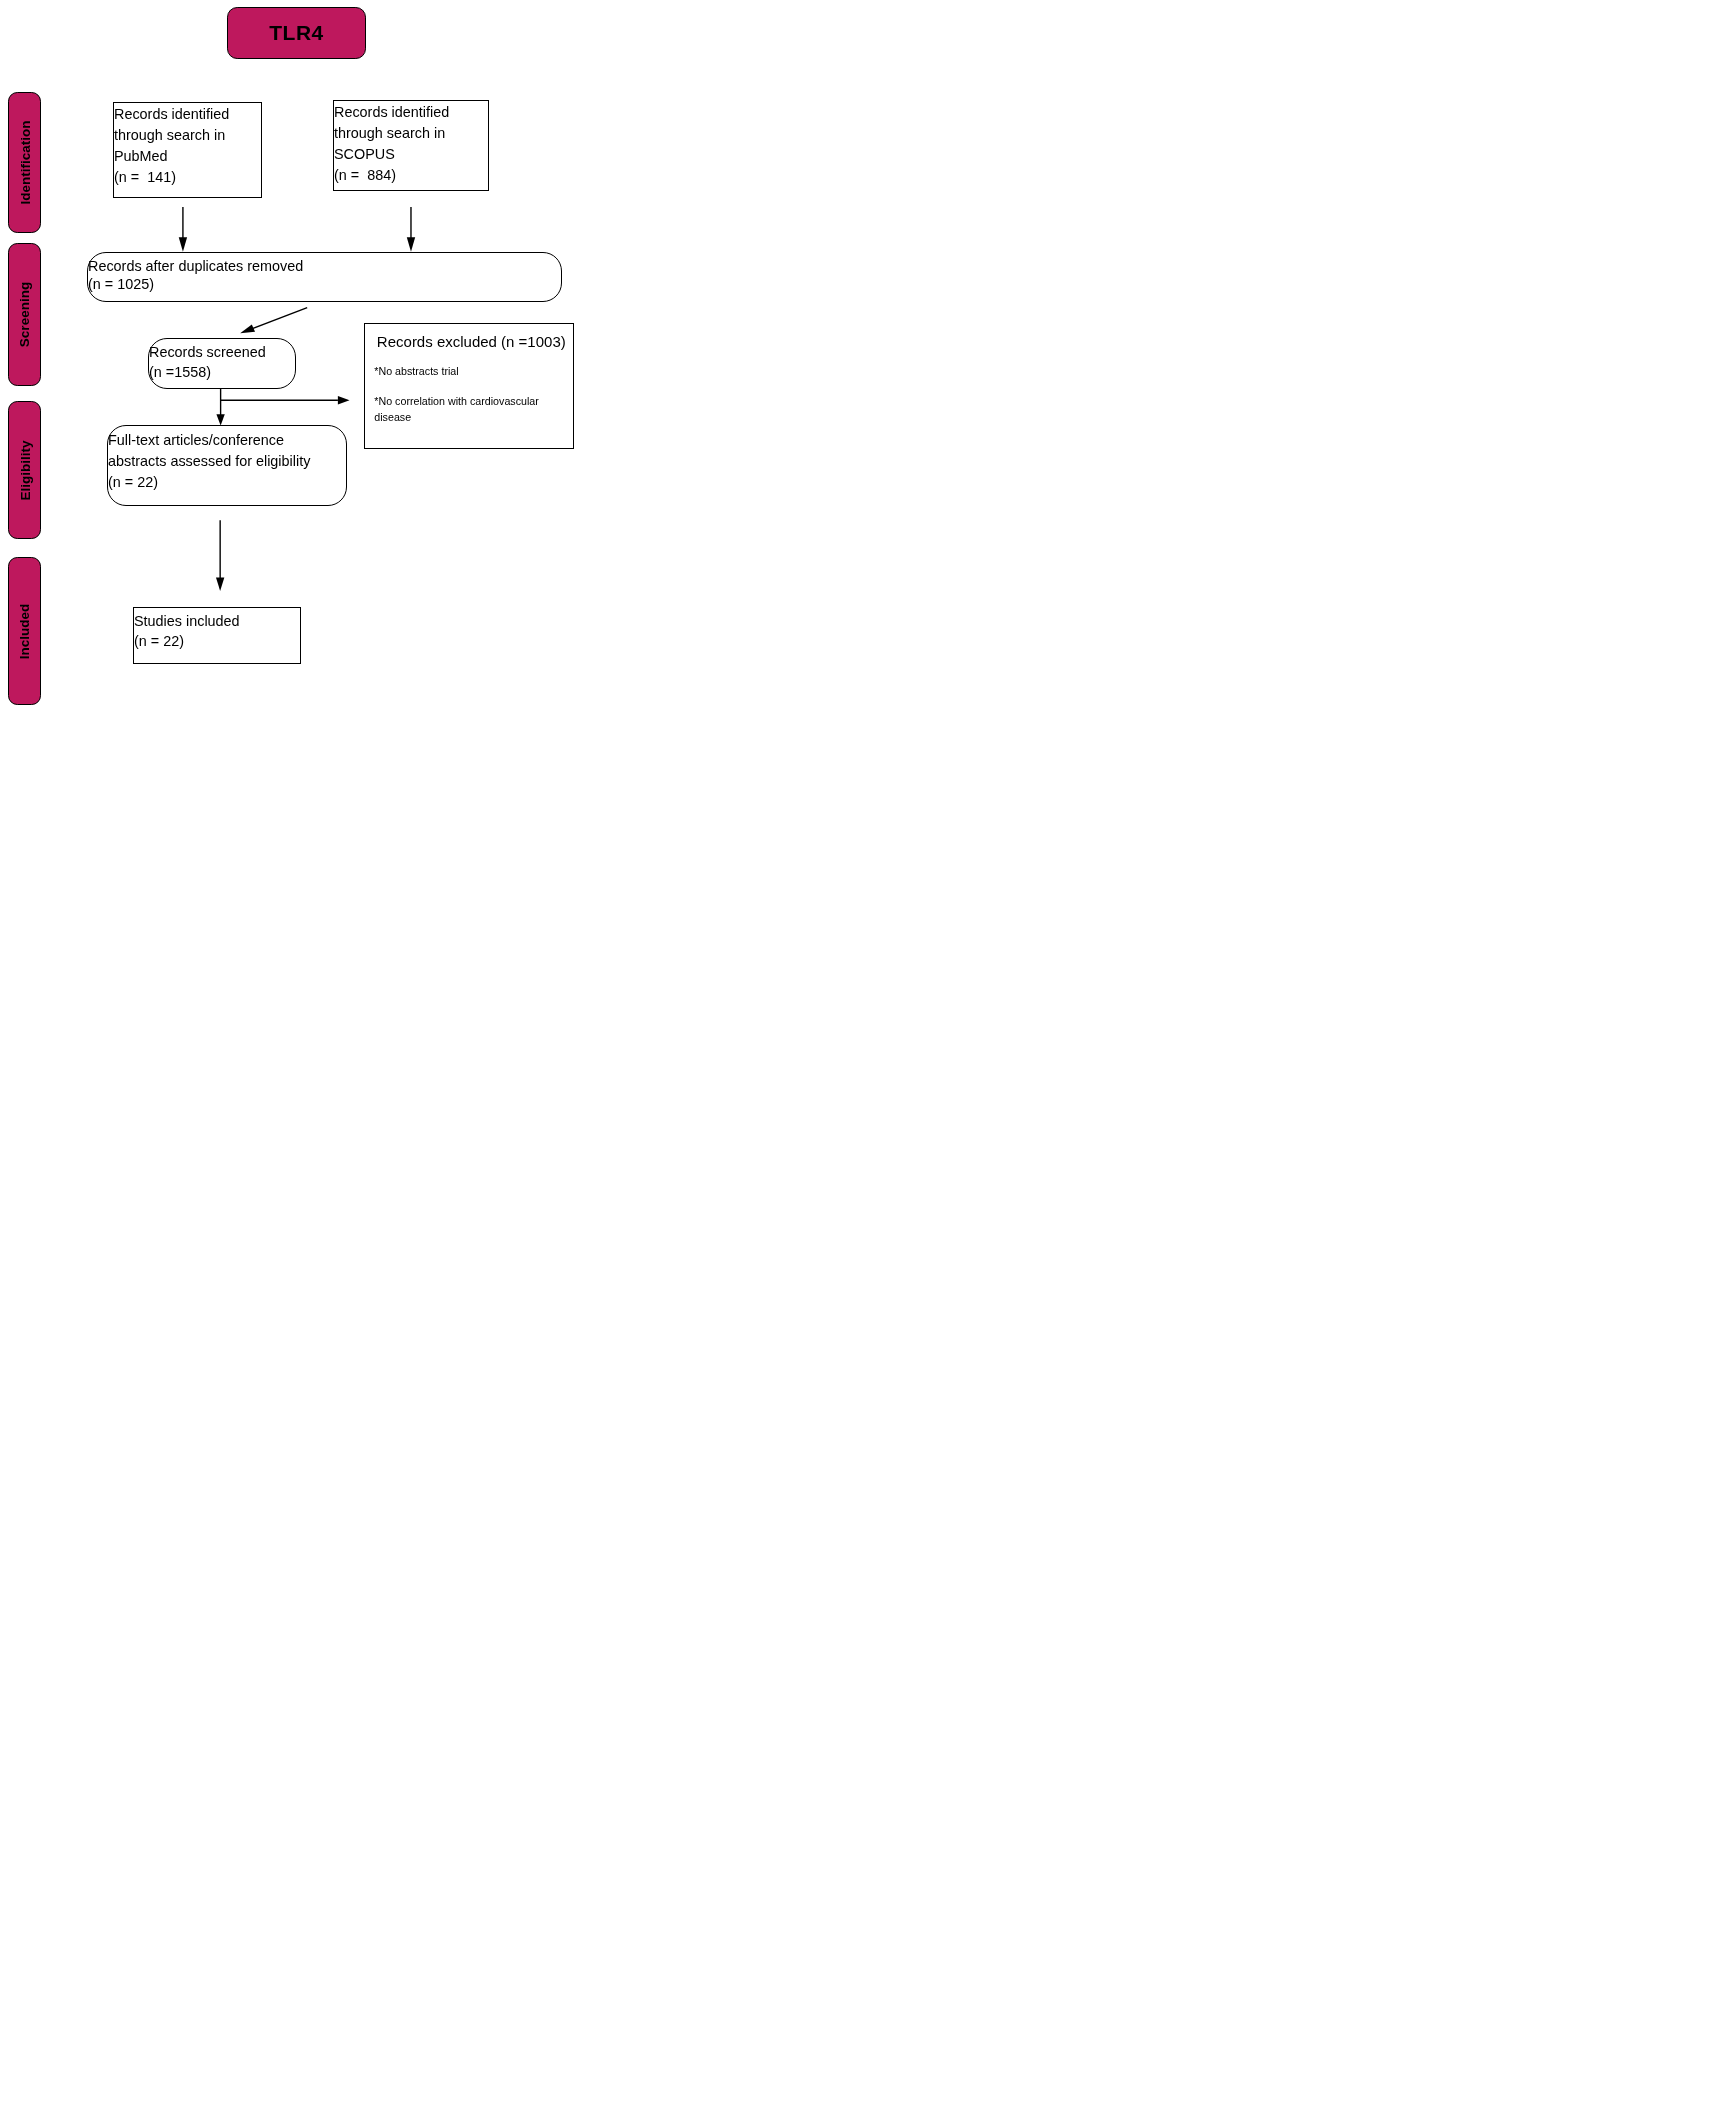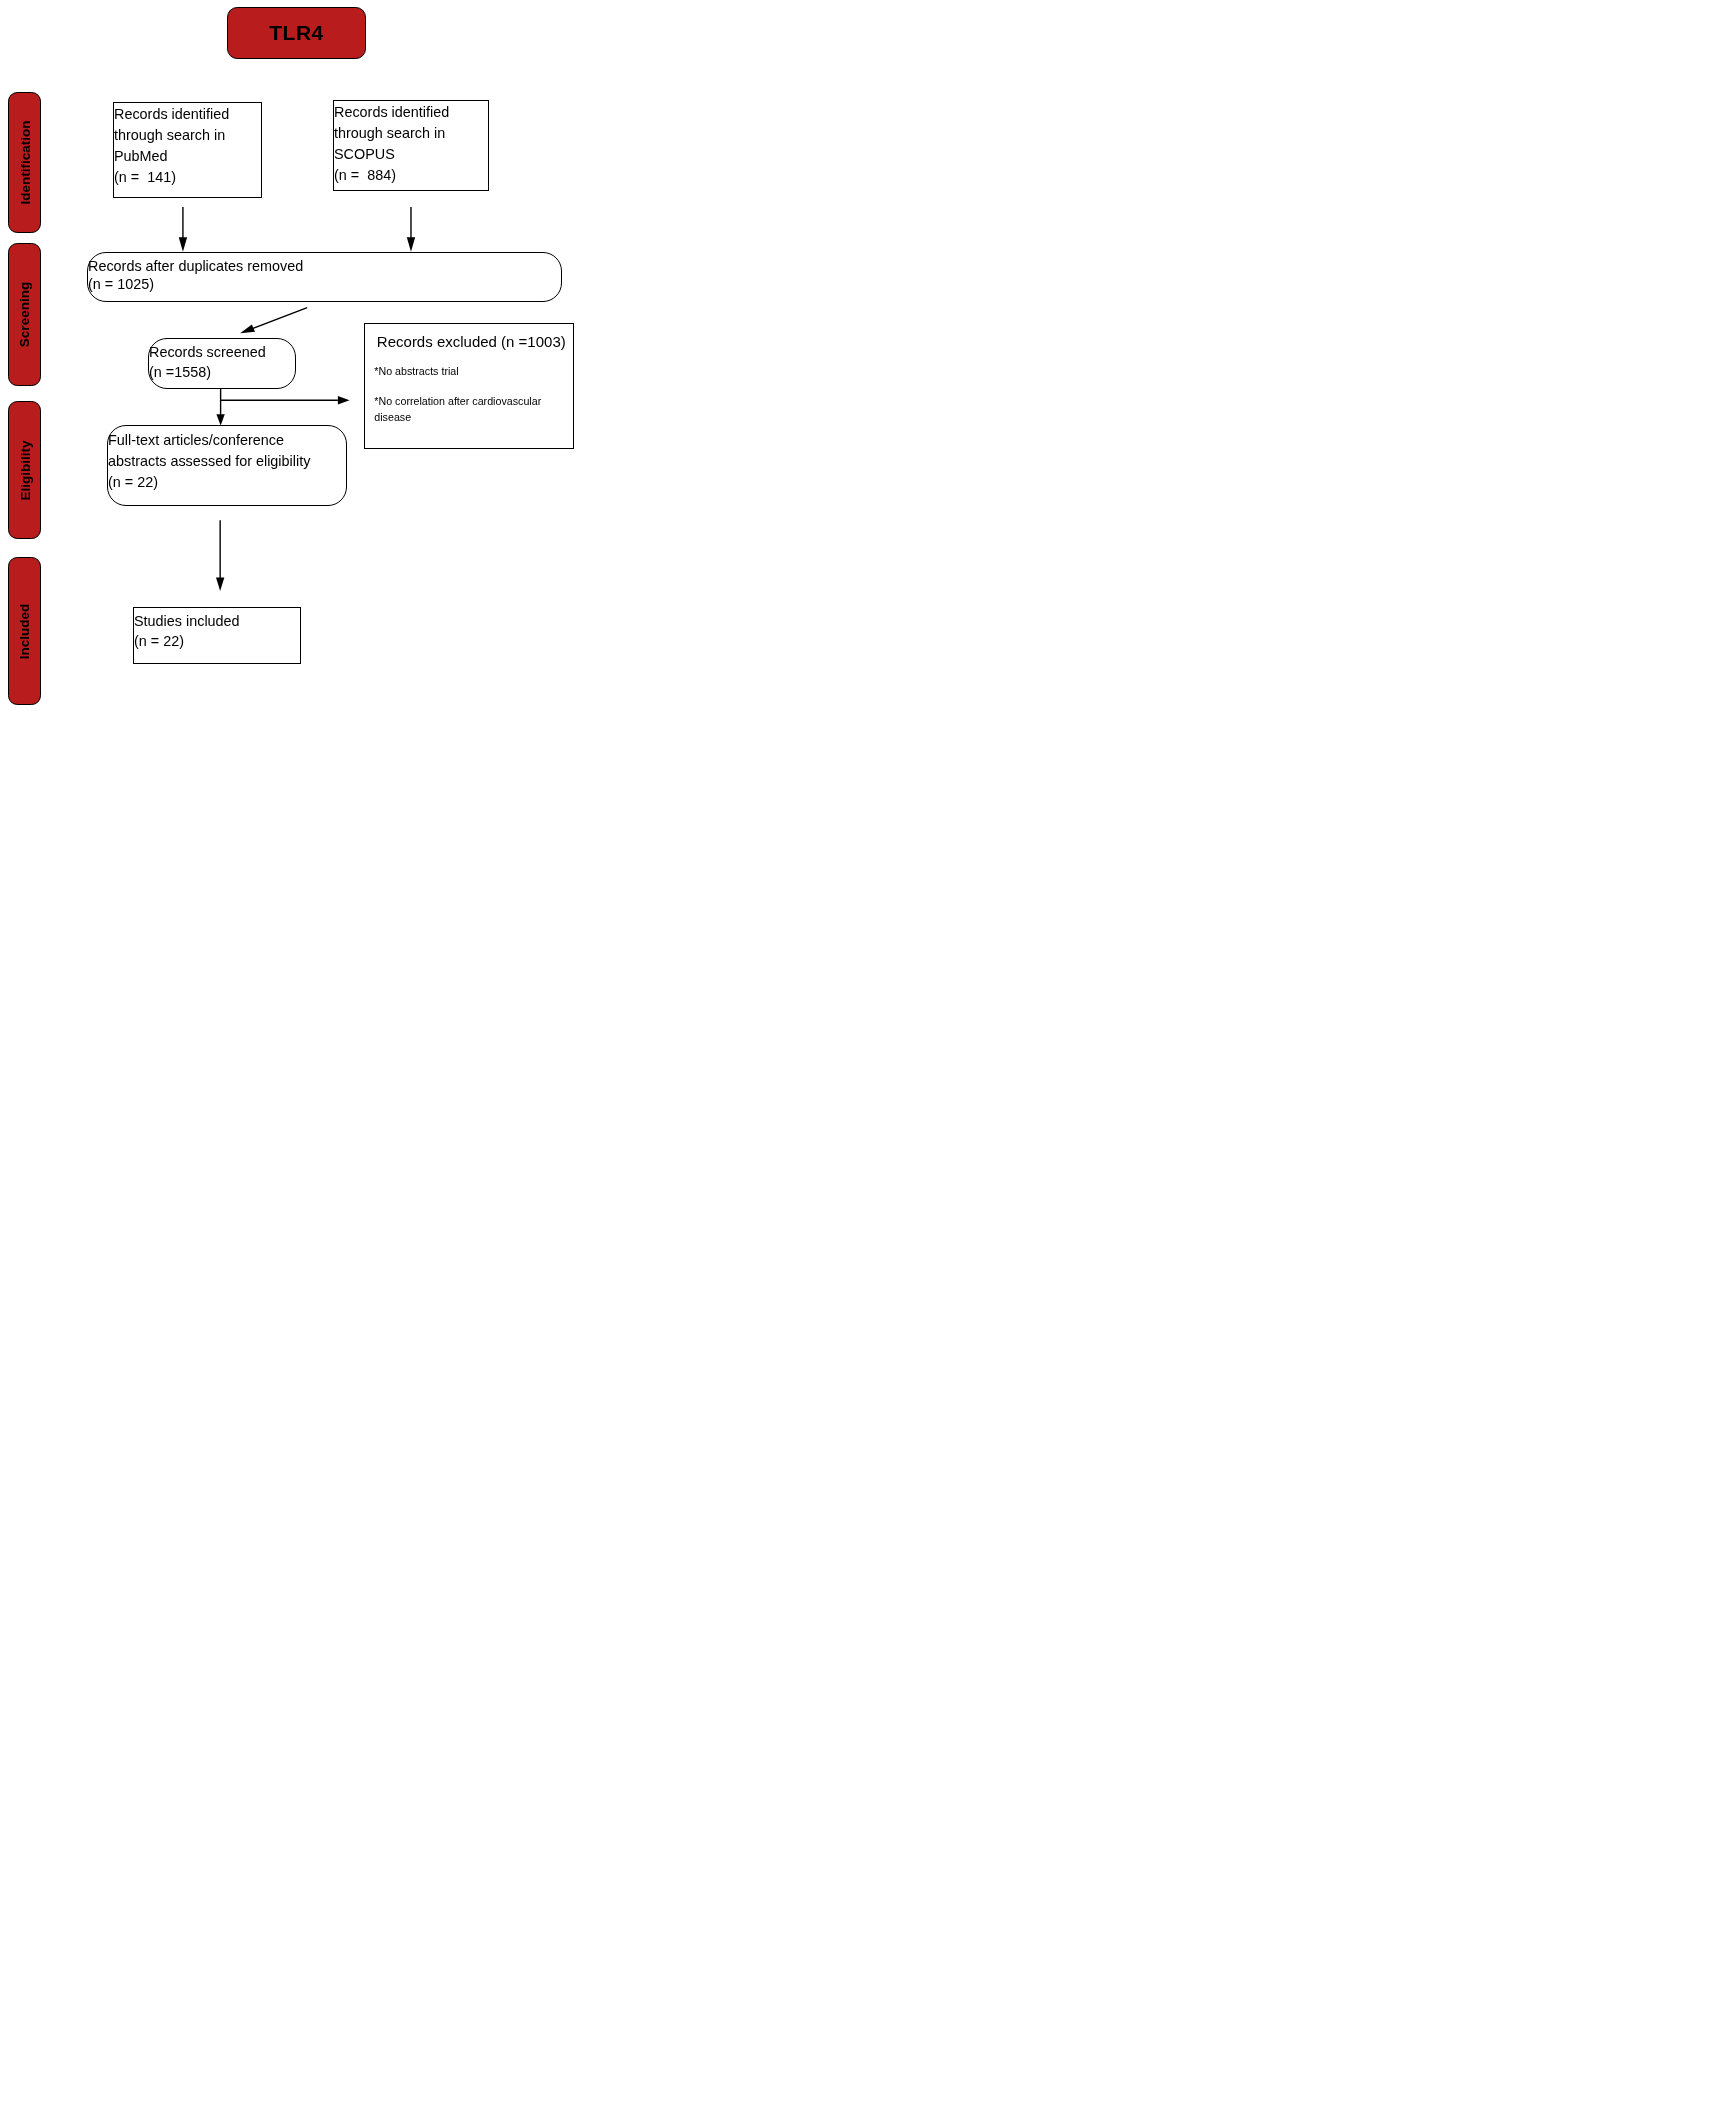--- a/index.html
+++ b/index.html
@@ -18,21 +18,21 @@
     border:1.4px solid #000;
     text-align:left;
     font-size:14.4px;
     line-height:21px;
   }
   .thick{border-width:1.9px;border-radius:19px;}
   .count{white-space:pre-wrap;}
   .rounded{
     position:absolute;
     box-sizing:border-box;
-    background:#b91c1c;
+    background:#be185d;
     border:1.4px solid #000;
     border-radius:10.2px;
     display:flex;align-items:center;justify-content:center;
   }
   .title-box{font-size:21px;font-weight:bold;letter-spacing:0.5px;}
   .stage{border-radius:9.3px;}
   .stage span{
     transform:rotate(-90deg);
     white-space:nowrap;
     font-weight:bold;
@@ -102,21 +102,21 @@
 
   <div class="flowbox thick b-screen">
     <div>Records screened</div>
     <div class="count">(n =1558)</div>
   </div>
 
   <div class="flowbox b-excl">
     <div class="excl-title">Records excluded (n =1003)</div>
     <div class="reason reason-1">*No abstracts trial</div>
     <div class="reason reason-2">
-      <div>*No correlation after cardiovascular</div>
+      <div>*No correlation with cardiovascular</div>
       <div>disease</div>
     </div>
   </div>
 
   <div class="flowbox thick b-full">
     <div>Full-text articles/conference</div>
     <div>abstracts assessed for eligibility</div>
     <div class="count">(n = 22)</div>
   </div>
 

